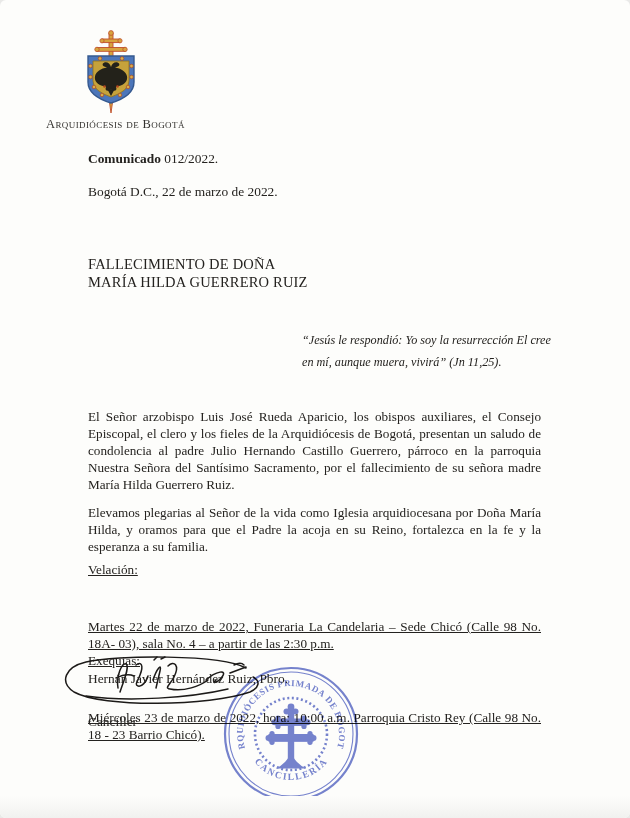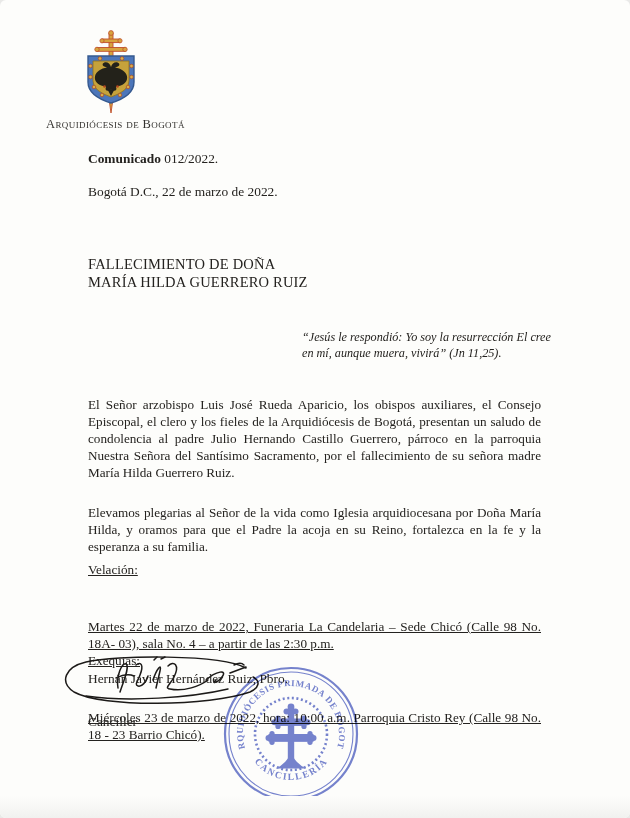--- a/index.html
+++ b/index.html
@@ -25,24 +25,24 @@
   .comunicado{position:absolute;left:88px;top:151px;font-size:13.4px;text-align:center;}
   .comunicado .lbl{font-weight:bold;}
   .dateline{position:absolute;left:88px;top:184px;font-size:13.4px;}
   .doc-title{
     position:absolute;left:88px;top:255px;width:453px;
     text-align:left;font-weight:normal;font-size:14.5px;line-height:18px;
     letter-spacing:.2px;
   }
   .quote{
     position:absolute;left:302px;top:329px;width:250px;
-    font-style:italic;font-size:12.2px;line-height:16px;
+    font-style:italic;font-size:12.2px;line-height:22px;
   }
   .para{position:absolute;left:88px;width:453px;text-align:justify;font-size:13.2px;line-height:17px;}
-  .para1{top:396px;}
+  .para1{top:408px;}
   .para2{top:504px;}
   .events{position:absolute;left:88px;top:561px;width:453px;font-size:13.2px;line-height:17px;text-decoration:underline;}
   .events p{margin:0;}
   .events .evt-text{text-align:justify;margin-top:40px;}
   .signature-svg{position:absolute;left:58px;top:652px;width:210px;height:60px;}
   .signer-name{position:absolute;left:88px;top:671px;font-size:13.4px;}
   .signer-title{position:absolute;left:88px;top:714px;font-size:13.4px;}
   .stamp{
     position:absolute;left:221px;top:664px;width:140px;height:140px;
     mix-blend-mode:multiply;opacity:.82;

